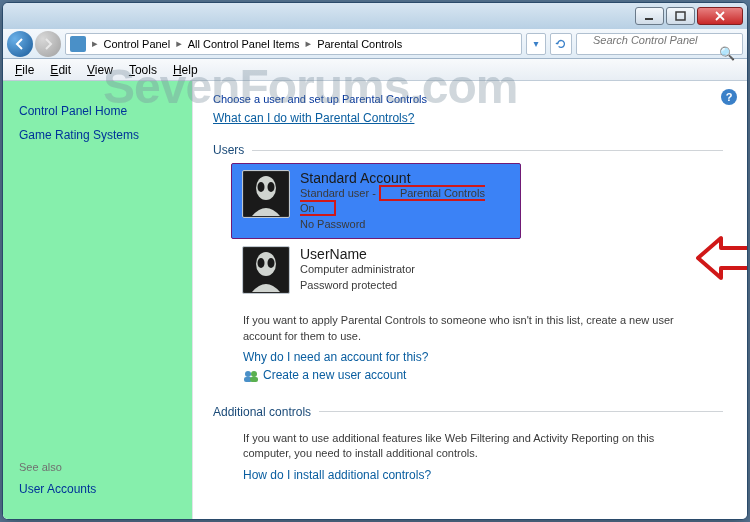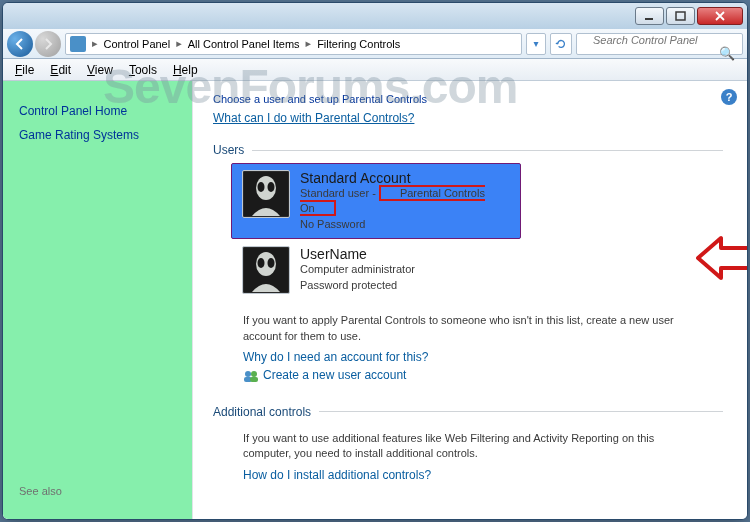--- a/index.html
+++ b/index.html
@@ -101,21 +101,21 @@
           </svg>
       </div>
     </div>
     <div class="breadcrumb">
       <span class="bcicon"></span>
       <span class="bcsep">▸</span>
       <span class="bcitem">Control Panel</span>
       <span class="bcsep">▸</span>
       <span class="bcitem">All Control Panel Items</span>
       <span class="bcsep">▸</span>
-      <span class="bcitem">Filtering Controls</span>
+      <span class="bcitem">Parental Controls</span>
     </div>
     <div style="width:20px;height:22px;border:1px solid #b0c0d0;background:#fff;display:flex;align-items:center;justify-content:center;border-radius:2px">
         <span style="color:#3a80c8;font-size:10px">▾</span>
       </div>
     <div class="refreshbtn">
       <svg viewBox="0 0 14 14" width="12" height="12">
           <path d="M3 7 a4 4 0 1 1 1.2 2.8 M3 7 l-2 -1 M3 7 l1 -2" stroke="#3a80c8" stroke-width="1.5" fill="none"></path>
         </svg>
     </div>
     <div class="searchbox">
@@ -131,20 +131,21 @@
     <span class="menuitem"><span class="ul">T</span>ools</span>
     <span class="menuitem"><span class="ul">H</span>elp</span>
   </div>
 
   <div class="contentarea">
     <div class="sidebar">
       <div class="sblink">Control Panel Home</div>
       <div class="sblink">Game Rating Systems</div>
       <div class="spacer"></div>
       <div class="seealso">See also</div>
+      <div class="sblink">User Accounts</div>
     </div>
 
     <div class="mainpane">
       <div class="helpicon">?</div>
 
       <div class="mainheading">Choose a user and set up Parental Controls</div>
       <div><span class="link ulink">What can I do with Parental Controls?</span></div>
 
       <fieldset>
         <legend>Users</legend>

